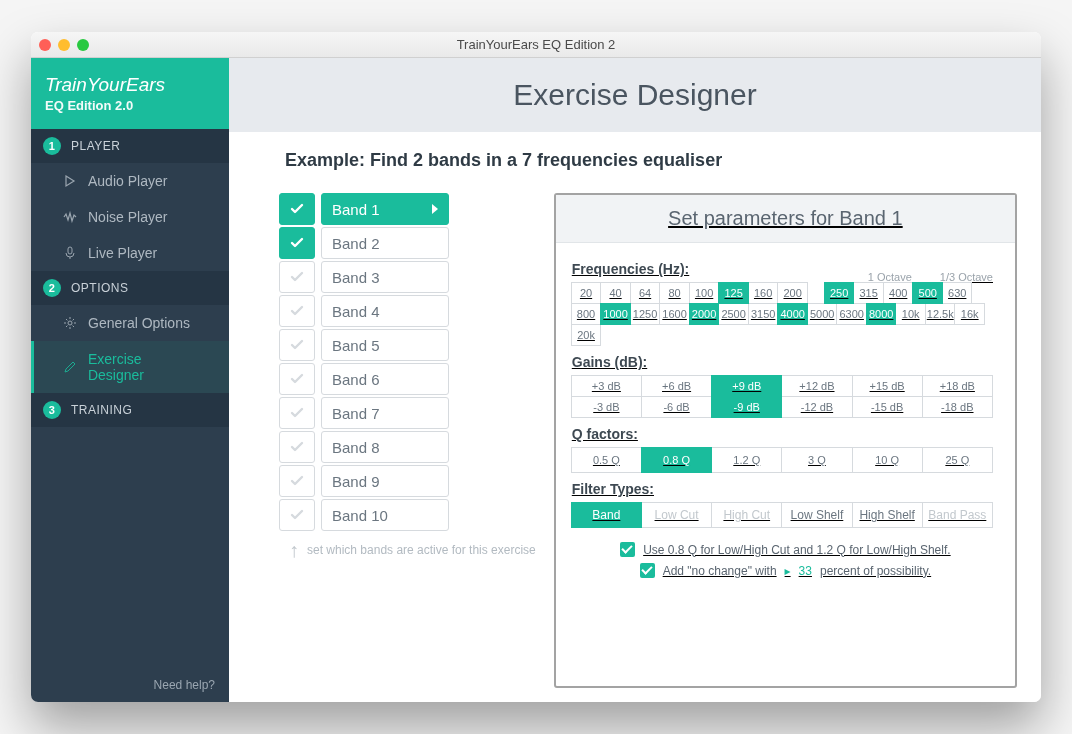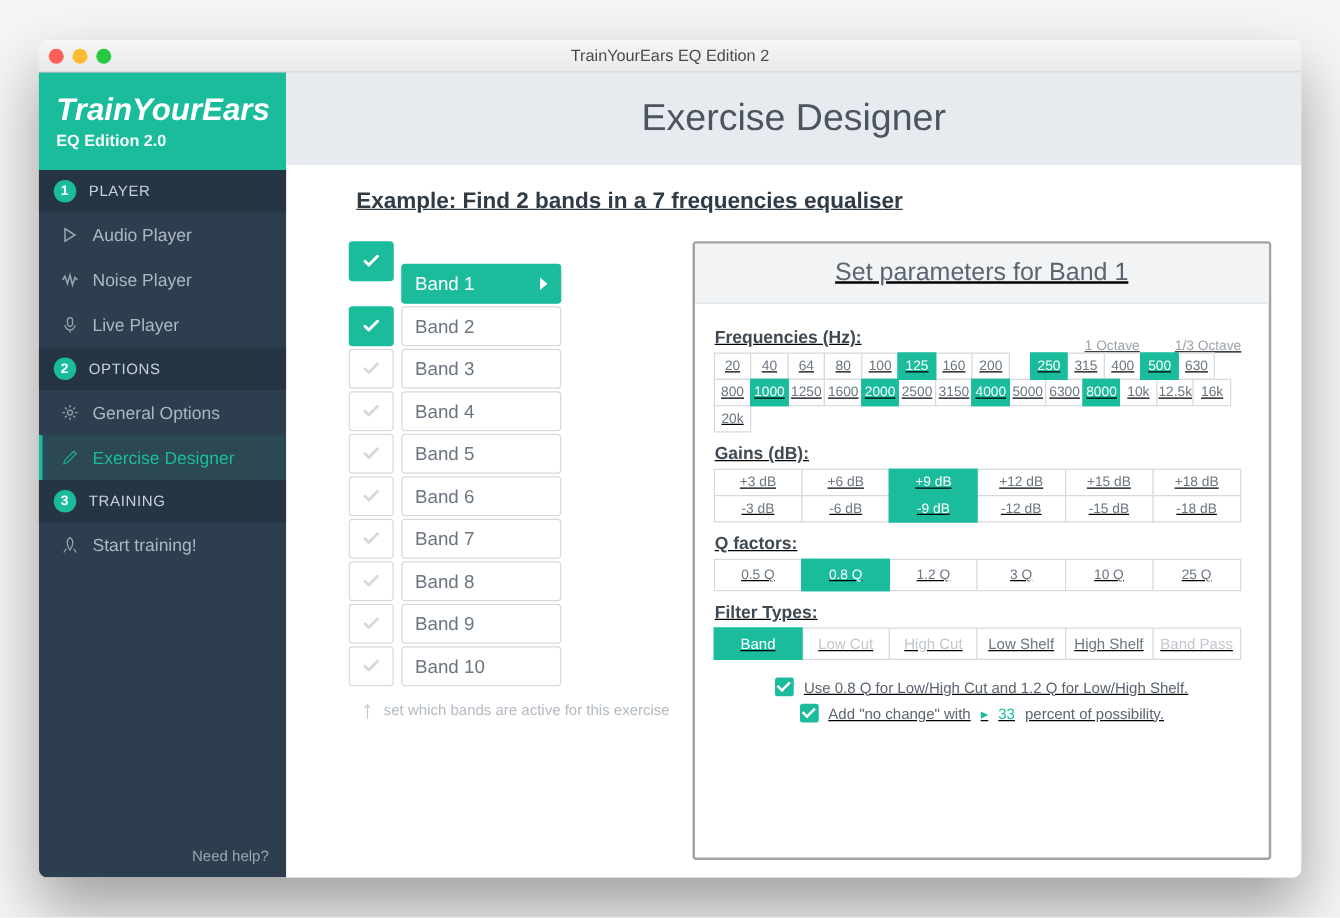--- a/index.html
+++ b/index.html
@@ -26,32 +26,32 @@
   .traffic { display:flex; gap:7px; }
   .dot { width:12px; height:12px; border-radius:50%; }
   .dot.red{background:#ff5f57;} .dot.yellow{background:#ffbd2e;} .dot.green{background:#28c940;}
   .titlebar-title { position:absolute; left:0; right:0; text-align:center; font-size:13px; color:#4a4a4a; }
   .app { flex:1; display:flex; min-height:0; }
   .sidebar {
     width:198px; background:#2d3e4e; color:#aeb8c1; display:flex; flex-direction:column;
     font-size:14px;
   }
   .brand { background:#1abc9c; color:#fff; padding:16px 14px; }
-  .brand h1{ font-size:25px; font-weight:700; font-style:italic;}
+  .brand h1{ font-size:19px; font-weight:400; font-style:italic;}
   .brand h2{ font-size:13px; font-weight:600; opacity:.95; margin-top:2px;}
   .section-hdr {
     background:#253544; padding:8px 12px; display:flex; align-items:center; gap:10px;
     font-size:12px; letter-spacing:.5px; color:#c9d1d8;
   }
   .step-num{
     width:18px;height:18px;border-radius:50%;background:#1abc9c;color:#fff;
     font-size:11px;display:flex;align-items:center;justify-content:center;font-weight:600;
   }
   .nav-item{
-    padding:10px 14px; display:flex; align-items:center; gap:10px; cursor:pointer;
+    padding:10px 28px; display:flex; align-items:center; gap:10px; cursor:pointer;
     border-left:3px solid transparent;
   }
   .nav-item.active{ color:#1abc9c; border-left-color:#1abc9c; background:rgba(26,188,156,.08);}
   .nav-item .ic{width:16px;display:flex;align-items:center;justify-content:center;opacity:.85;}
   .sidebar-footer{margin-top:auto;padding:10px 14px;font-size:12px;color:#9aa6b1;text-align:right;}
   .main{ flex:1; display:flex; flex-direction:column; min-width:0; background:#fff;}
   .page-title{
     background:#e7eaee; padding:20px 0; text-align:center;
     color:#4a5560; font-size:30px; font-weight:300;
   }
@@ -59,35 +59,35 @@
     display:flex; align-items:center; gap:14px; padding:18px 26px 10px 26px;
   }
   .back-btn{
     display:flex;align-items:center;gap:10px;color:#9aa3ab;cursor:pointer;
     font-size:22px; font-weight:300;
   }
   .back-circle{
     width:30px;height:30px;border:2px solid #b9c0c6;border-radius:50%;
     display:flex;align-items:center;justify-content:center;color:#9aa3ab;
   }
-  .exercise-name{ flex:1; text-align:left; font-size:18px; font-weight:600; color:#2f3b45; padding-left:30px;text-decoration:underline;}
+  .exercise-name{ flex:1; text-align:left; font-size:18px; font-weight:600; color:#2f3b45; padding-left:30px;}
   .content{ flex:1; display:flex; padding:12px 24px 14px 50px; gap:18px; min-height:0;}
   .bands-col{ width:170px; display:flex; flex-direction:column; gap:2px;}
   .band-row{ display:flex; gap:6px; }
   .band-check{
     width:36px;height:32px;border:1px solid #d6dade;border-radius:3px;background:#fff;
     display:flex;align-items:center;justify-content:center;color:#d6dade;
   }
   .band-check.on{ background:#1abc9c;border-color:#1abc9c;color:#fff;}
   .band-label{
     flex:1;height:32px;border:1px solid #d6dade;border-radius:3px;background:#fff;
     display:flex;align-items:center;padding:0 10px;color:#6b7680;font-size:15px;font-weight:500;
     position:relative;
   }
-  .band-label.sel{ background:#1abc9c;border-color:#1abc9c;color:#fff;margin-top:18px;}
+  .band-label.sel{ background:#1abc9c;border-color:#1abc9c;color:#fff;}
   .band-label.sel::after{
     content:"";position:absolute;right:10px;top:50%;transform:translateY(-50%);
     border-left:6px solid #fff;border-top:5px solid transparent;border-bottom:5px solid transparent;
   }
   .hint{
     display:flex;gap:8px;color:#b2bac1;font-size:12px;margin-top:12px;align-items:flex-end;
     margin-left:10px;
   }
   .hint-arrow{ font-size:20px; line-height:10px; color:#c2c8cd; transform:translateY(-2px);}
   .panel{
@@ -193,28 +193,20 @@
             <svg width="14" height="14" viewBox="0 0 14 14">
               <path d="M2 12l1-3 7-7 2 2-7 7-3 1z" fill="none" stroke="currentColor"></path>
             </svg>
           </span>
         <span>Exercise Designer</span>
       </div>
 
       <div class="section-hdr">
         <div class="step-num">3</div>
         <span>TRAINING</span>
-      </div>
-      <div class="nav-item">
-        <span class="ic">
-            <svg width="14" height="14" viewBox="0 0 14 14">
-              <path d="M7 1c3 2 3 6 0 10-3-4-3-8 0-10zM4 10l-2 3M10 10l2 3" fill="none" stroke="currentColor"></path>
-            </svg>
-          </span>
-        <span>Start training!</span>
       </div>
 
       <div class="sidebar-footer">Need help?</div>
     </div>
 
     <div class="main">
       <div class="page-title">Exercise Designer</div>
 
       <div class="subhead">
         <div class="exercise-name">Example: Find 2 bands in a 7 frequencies equaliser</div>

